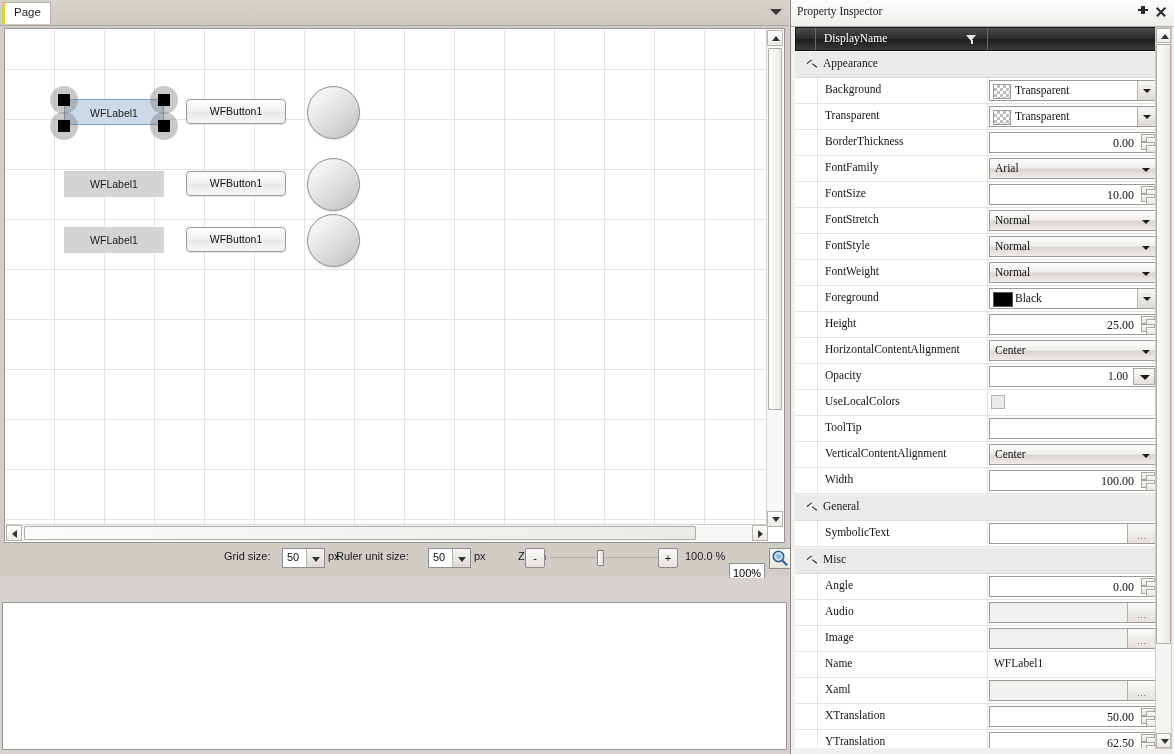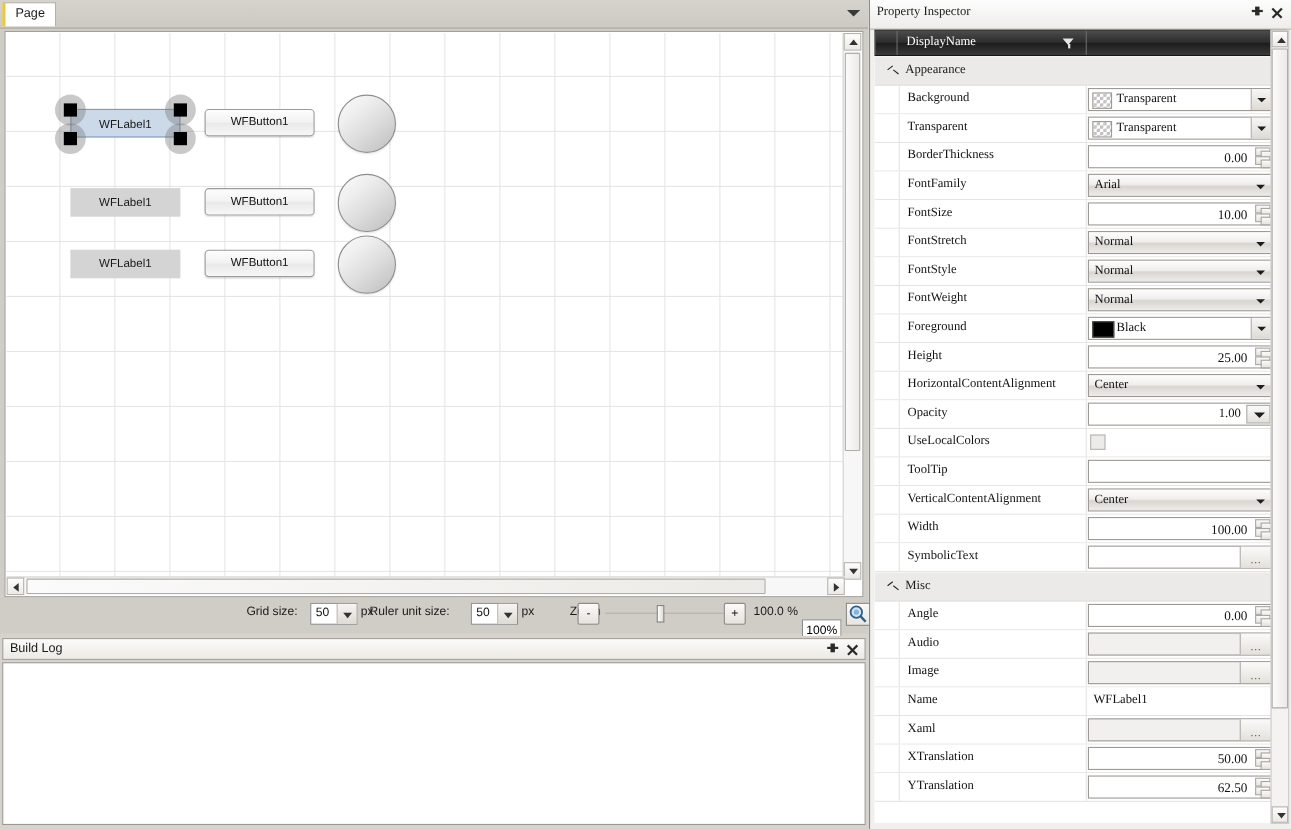--- a/index.html
+++ b/index.html
@@ -283,25 +283,20 @@
         <svg width="20" height="19" viewBox="0 0 20 19">
           <circle cx="8.5" cy="7.5" r="5.2" fill="#cfe3f3" stroke="#2e5f88" stroke-width="1.6"></circle>
           <circle cx="8.5" cy="7.5" r="2.3" fill="#7fb4dd" stroke="none"></circle>
           <line x1="12.4" y1="11.4" x2="17" y2="16.2" stroke="#2e5f88" stroke-width="2.2"></line>
         </svg>
       </div>
     </div>
   </div>
 
   <div class="buildlog">
-    <div class="bl-head">
-      <span class="bl-title">Build Log</span>
-      <span class="pinicon"></span>
-      <span class="closeicon"></span>
-    </div>
     <div class="bl-body"></div>
   </div>
 
   <div class="pi">
     <div class="pi-head">
       <span class="pi-title">Property Inspector</span>
       <span class="pinicon"></span>
       <span class="closeicon"></span>
     </div>
 
@@ -491,20 +486,24 @@
             <span class="sp">
               <span class="u">
                 <span class="arr up"></span>
               </span>
               <span class="d">
                 <span class="arr dn"></span>
               </span>
             </span>
           </div>
         </div>
+        <div class="grp">
+          <span class="cheva"></span>
+          <span class="gname">General</span>
+        </div>
         <div class="row">
           <span class="sep"></span>
           <span class="vsepl"></span>
           <span class="rname">SymbolicText</span>
           <div class="val v-ell">
             <span class="t" style="position:absolute;left:5px;top:3px;font-size:11.5px;"></span>
             <span class="el">...</span>
           </div>
         </div>
         <div class="grp">

